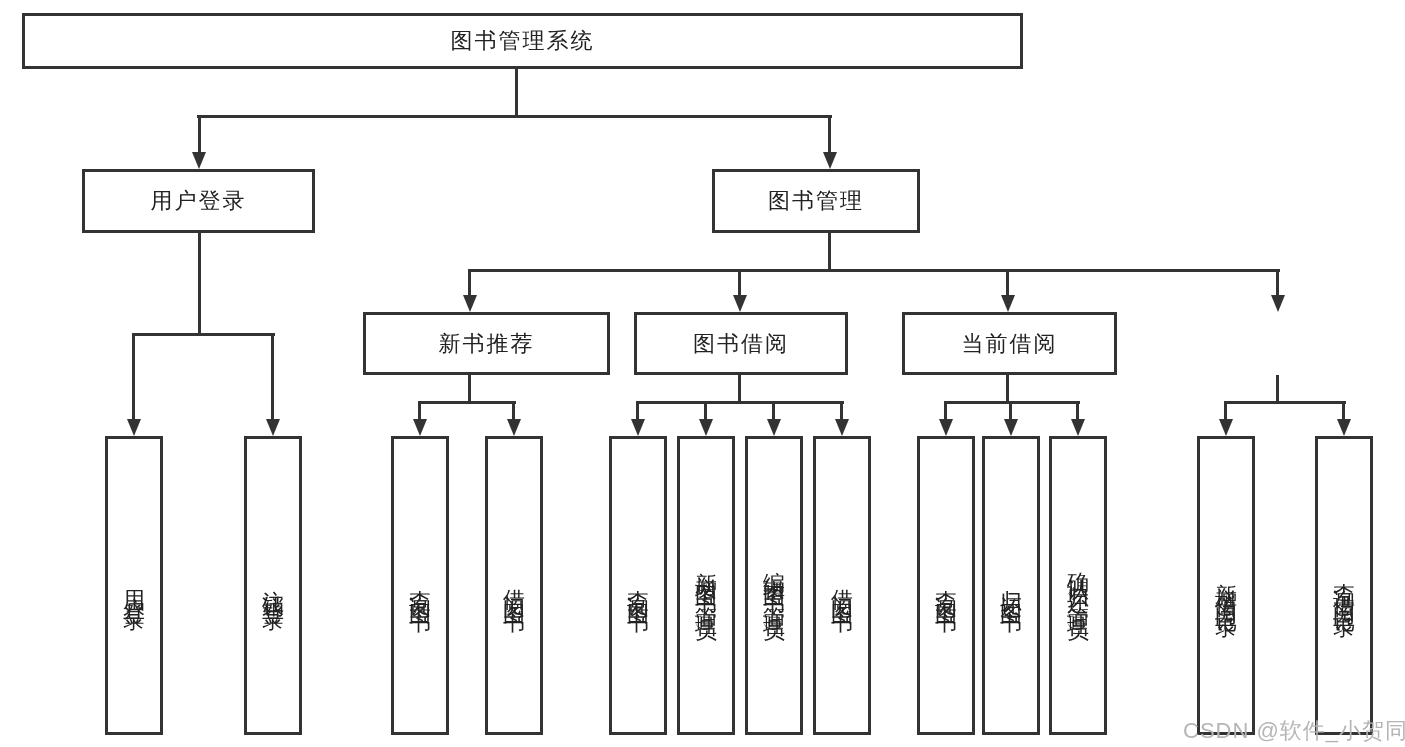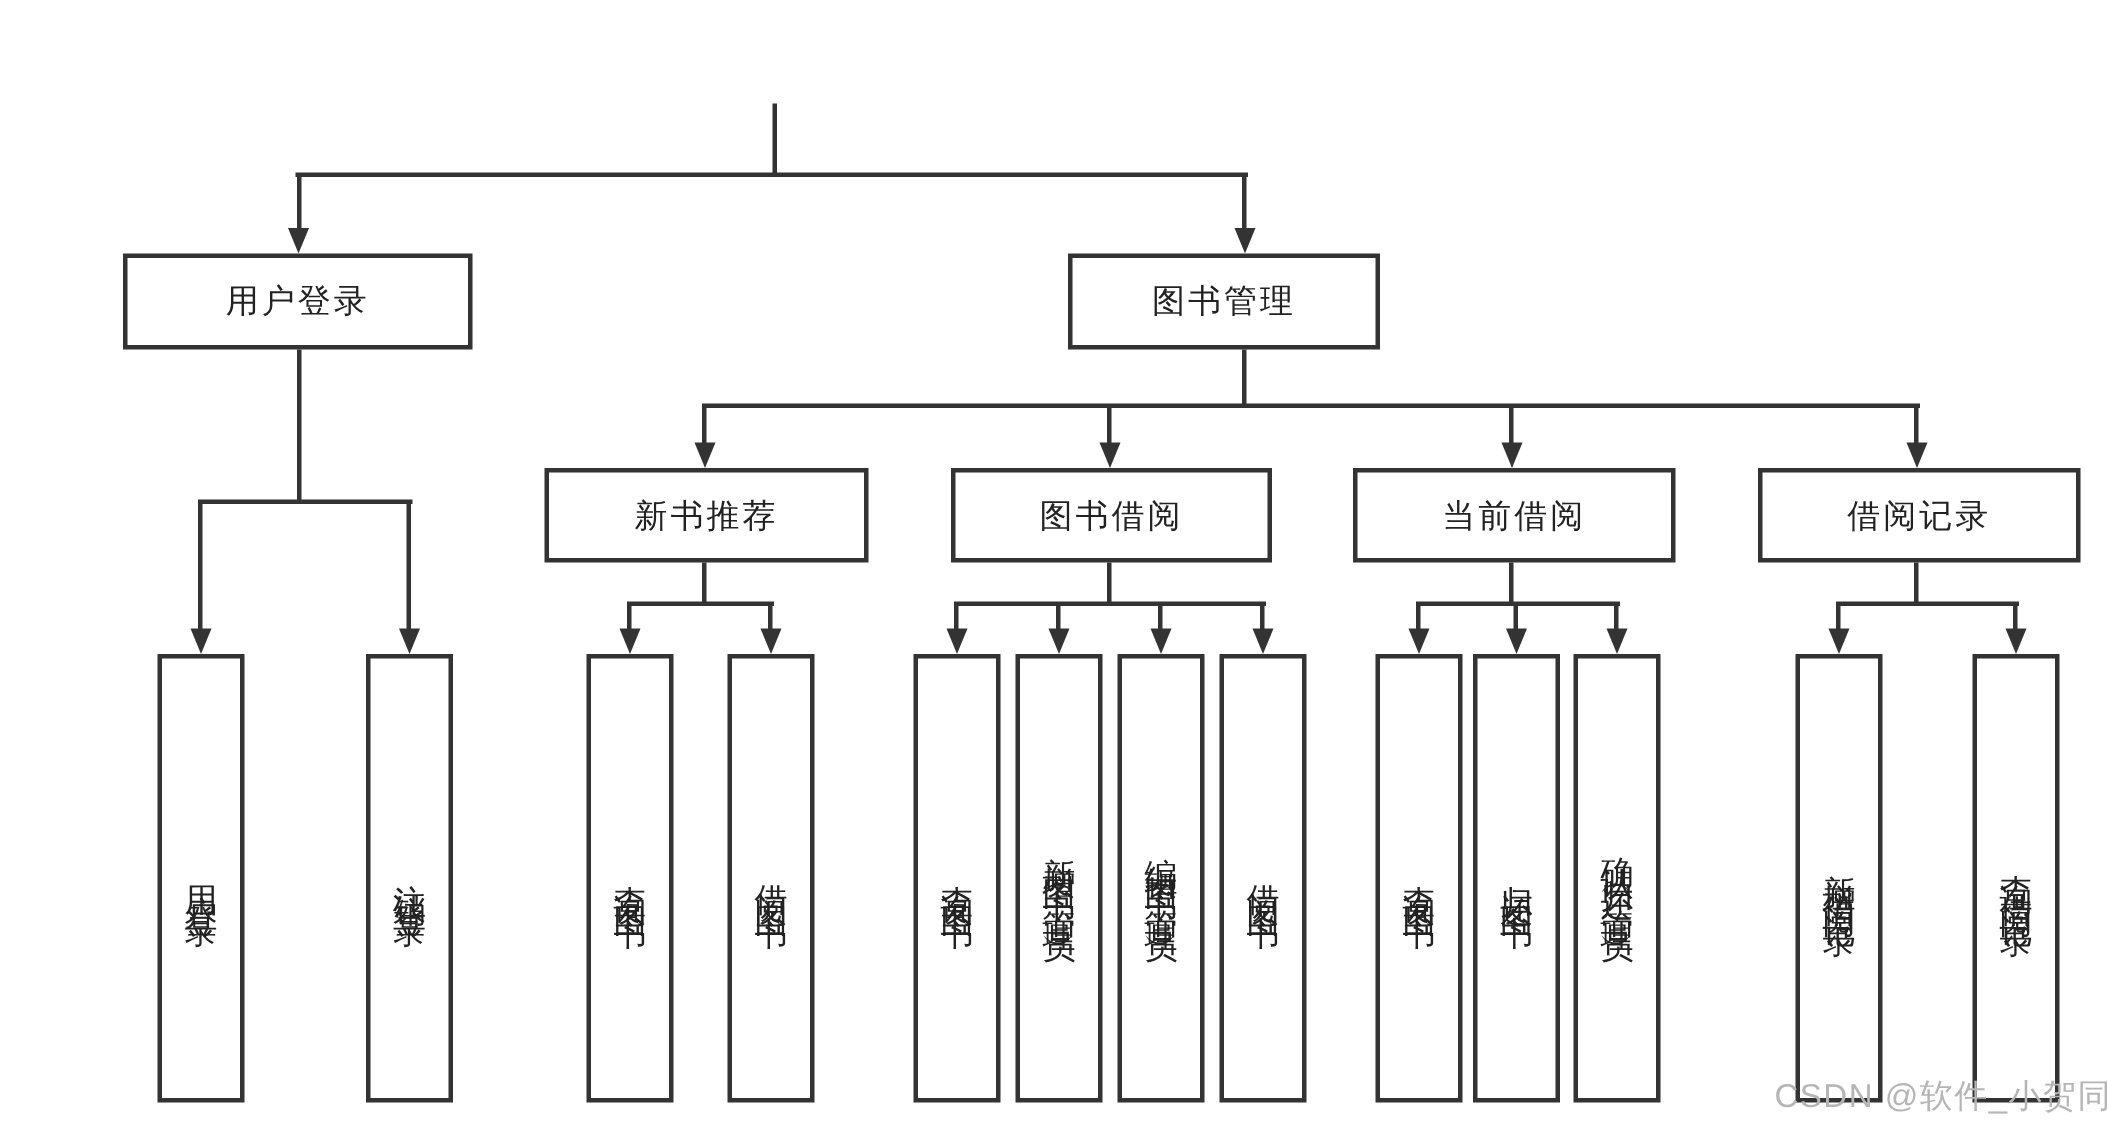--- a/index.html
+++ b/index.html
@@ -56,20 +56,23 @@
     color: #b5b5b5;
     letter-spacing: 1px;
     white-space: nowrap;
   }
 </style>
 </head>
 <body>
 
 <div class="canvas">
 
+  <div class="box" style="left:22px; top:13px; width:1001px; height:56px;">
+    <span>图书管理系统</span>
+  </div>
 
   <div class="ln" style="left:515px; top:69px; width:3px; height:48px;"></div>
   <div class="ln" style="left:197px; top:115px; width:635px; height:3px;"></div>
   <div class="ln" style="left:198px; top:117px; width:3px; height:36px;"></div>
   <div class="ln" style="left:828px; top:117px; width:3px; height:36px;"></div>
   <div class="arrow" style="left:192px; top:152px;"></div>
   <div class="arrow" style="left:823px; top:152px;"></div>
 
   <div class="box" style="left:82px; top:169px; width:233px; height:64px;">
     <span>用户登录</span>
@@ -89,31 +92,28 @@
   <div class="ln" style="left:468px; top:269px; width:812px; height:3px;"></div>
   <div class="ln" style="left:468px; top:272px; width:3px; height:25px;"></div>
   <div class="ln" style="left:738px; top:272px; width:3px; height:25px;"></div>
   <div class="ln" style="left:1006px; top:272px; width:3px; height:25px;"></div>
   <div class="ln" style="left:1276px; top:272px; width:3px; height:25px;"></div>
   <div class="arrow" style="left:463px; top:295px;"></div>
   <div class="arrow" style="left:733px; top:295px;"></div>
   <div class="arrow" style="left:1001px; top:295px;"></div>
   <div class="arrow" style="left:1271px; top:295px;"></div>
 
-  <div class="box" style="left:363px; top:312px; width:216px; height:63px;">
+  <div class="box" style="left:363px; top:312px; width:247px; height:63px;">
     <span>新书推荐</span>
   </div>
   <div class="box" style="left:634px; top:312px; width:214px; height:63px;">
     <span>图书借阅</span>
   </div>
   <div class="box" style="left:902px; top:312px; width:215px; height:63px;">
     <span>当前借阅</span>
-  </div>
-  <div class="box" style="left:1172px; top:312px; width:215px; height:63px;">
-    <span>借阅记录</span>
   </div>
 
   <div class="ln" style="left:468px; top:375px; width:3px; height:28px;"></div>
   <div class="ln" style="left:418px; top:401px; width:98px; height:3px;"></div>
   <div class="ln" style="left:418px; top:403px; width:3px; height:18px;"></div>
   <div class="ln" style="left:512px; top:403px; width:3px; height:18px;"></div>
   <div class="arrow" style="left:413px; top:419px;"></div>
   <div class="arrow" style="left:507px; top:419px;"></div>
 
   <div class="ln" style="left:738px; top:375px; width:3px; height:28px;"></div>

